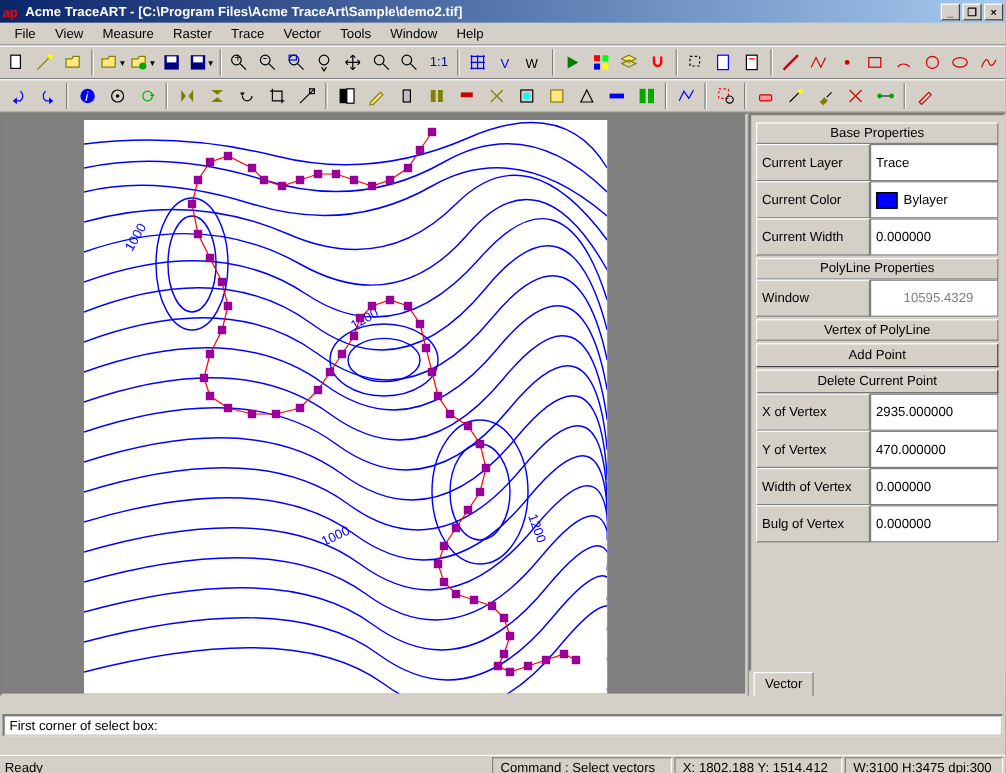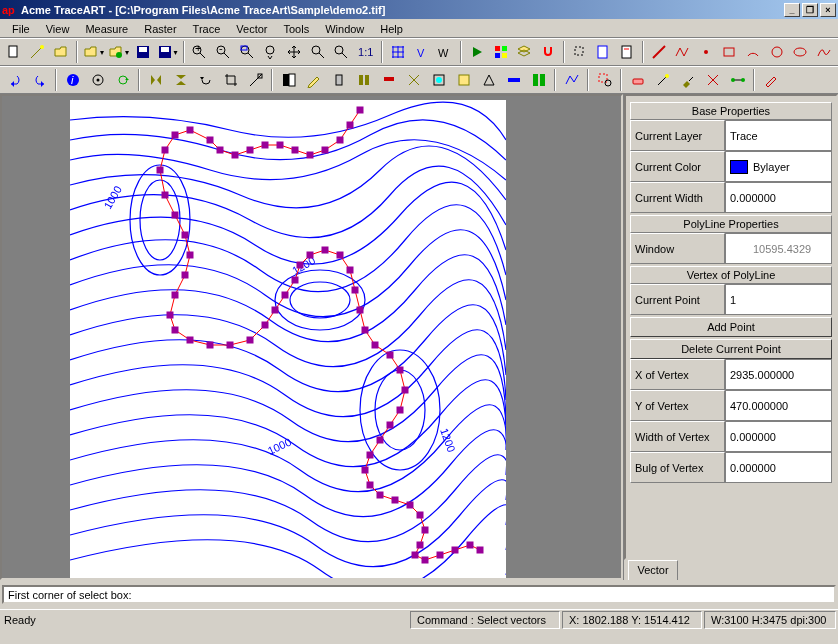--- a/index.html
+++ b/index.html
@@ -32,21 +32,21 @@
   .panel-scroll { flex:1; overflow:auto; border:2px inset #d4d0c8; padding:4px; }
   .section-hdr { height:18px; border:1px solid #808080; border-top-color:#fff; border-left-color:#fff; background:#d4d0c8; display:flex; align-items:center; justify-content:center; font-size:11px; margin-top:2px;}
   .prop-row { display:flex; height:31px; }
   .prop-label { width:95px; border:1px solid #808080; border-top-color:#fff; border-left-color:#fff; background:#d4d0c8; display:flex; align-items:center; padding:0 4px; font-size:11px;}
   .prop-val { flex:1; border:1px solid #808080; background:#fff; display:flex; align-items:center; padding:0 4px; font-size:11px;}
   .prop-val.ro { color:#808080;padding-left:27px; }
   .color-swatch { width:18px; height:14px; background:#0000ff; border:1px solid #000; margin-right:5px; }
   .panel-btn { height:20px; border:1px solid #fff; border-right-color:#404040; border-bottom-color:#404040; background:#d4d0c8; display:flex; align-items:center; justify-content:center; margin-top:2px; cursor:pointer; font-size:11px;}
   .panel-tab { height:20px; border-top:1px solid #fff; border-left:1px solid #fff; border-right:1px solid #808080; background:#d4d0c8; width:50px; text-align:center; padding-top:3px; margin-left:4px; font-size:11px;}
 
-  .cmdline { height:19px; border:2px inset #d4d0c8; background:#fff; display:flex; align-items:center; padding:0 4px; margin:5px 2px; }
+  .cmdline { height:19px; border:2px inset #d4d0c8; background:#fff; display:flex; align-items:center; padding:0 4px; margin:15px 2px; }
 
   .statusbar { height:20px; background:#d4d0c8; display:flex; align-items:center; border-top:1px solid #fff; font-size:11px;}
   .status-cell { height:18px; border:1px solid #808080; border-top-color:#808080; border-left-color:#808080; border-right-color:#fff; border-bottom-color:#fff; display:flex; align-items:center; padding:0 6px; margin-right:2px;}
   .status-cell.first { flex:0 0 408px; border:none; padding-left:4px;}
 </style>
 </head>
 <body>
 
 <div class="titlebar">
   <span class="icon">
@@ -572,24 +572,20 @@
         <div class="prop-val">0.000000</div>
       </div>
 
       <div class="section-hdr">PolyLine Properties</div>
       <div class="prop-row">
         <div class="prop-label">Window</div>
         <div class="prop-val ro">10595.4329</div>
       </div>
 
       <div class="section-hdr">Vertex of PolyLine</div>
-      <div class="prop-row">
-        <div class="prop-label">Current Point</div>
-        <div class="prop-val">1</div>
-      </div>
       <div class="panel-btn">Add Point</div>
       <div class="panel-btn">Delete Current Point</div>
       <div class="prop-row">
         <div class="prop-label">X of Vertex</div>
         <div class="prop-val">2935.000000</div>
       </div>
       <div class="prop-row">
         <div class="prop-label">Y of Vertex</div>
         <div class="prop-val">470.000000</div>
       </div>

